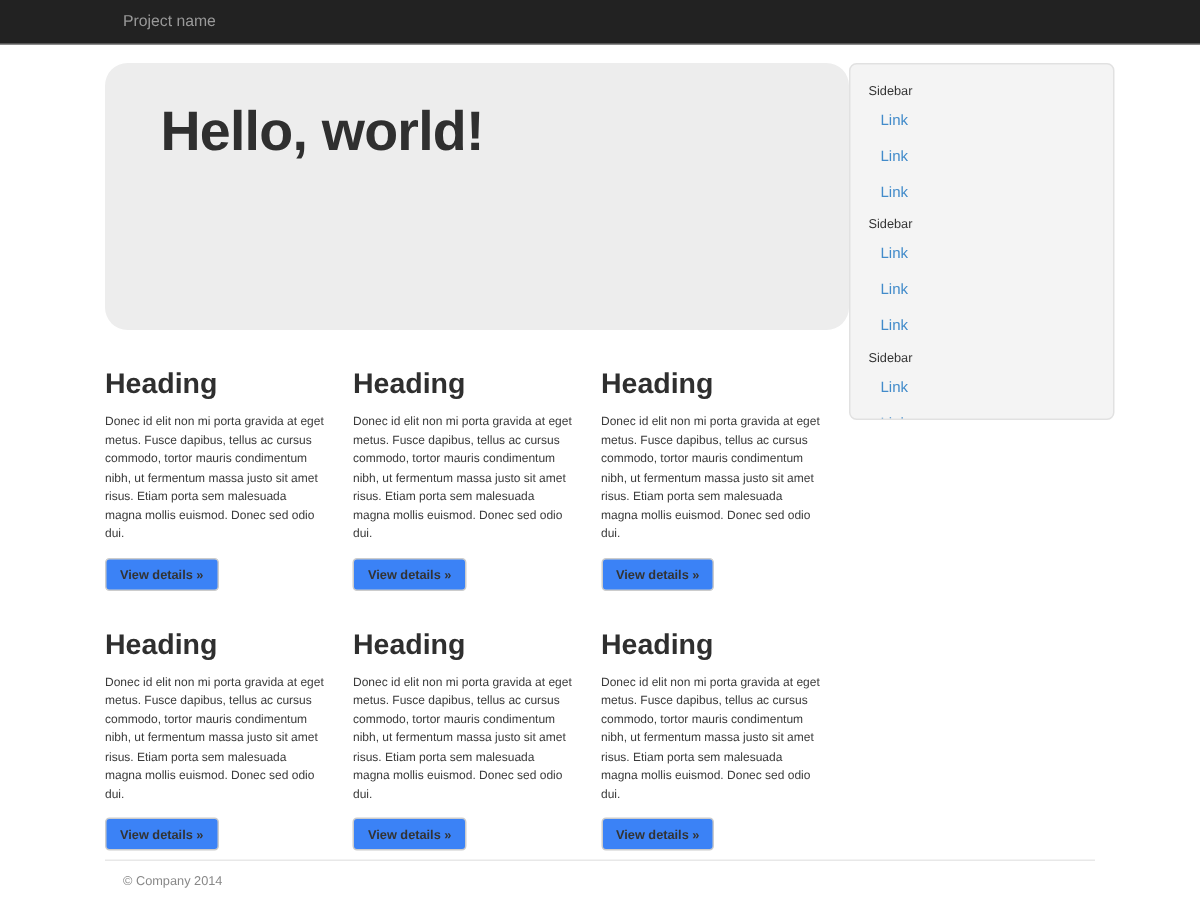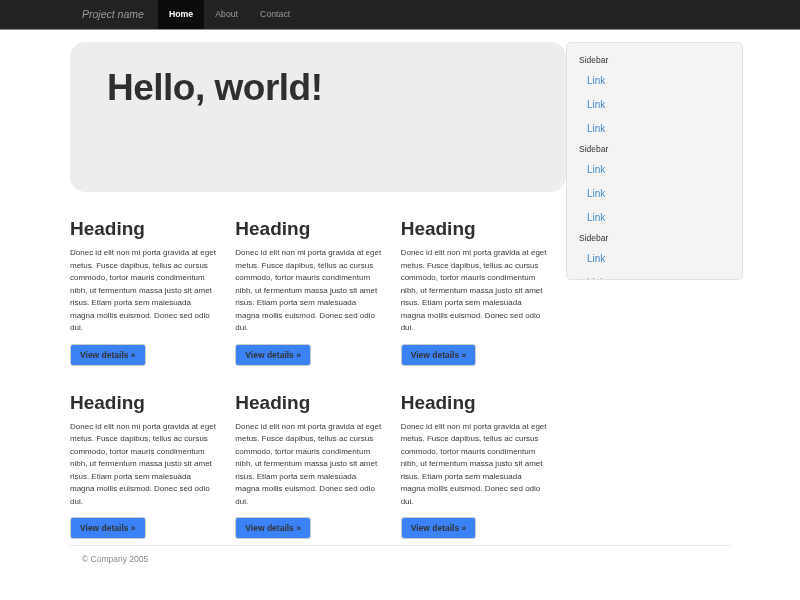--- a/index.html
+++ b/index.html
@@ -31,21 +31,21 @@
     border-bottom: 1px solid #8a8a8a;
   }
   .navbar-inner {
     width: 680px; margin: 0 auto; height: 100%;
     display: flex; align-items: stretch;
   }
   .brand {
     color: var(--navbar-text);
     font-size: 10.5px; line-height: 29px;
     padding: 0 14px 0 22px;
-    text-decoration: none; white-space: nowrap; font-style: italic;
+    text-decoration: none; white-space: nowrap;
   }
   .nav { display: flex; }
   .nav-item {
     color: var(--navbar-text);
     font-size: 8.75px; line-height: 29px;
     padding: 0 11px;
     text-decoration: none; white-space: nowrap;
   }
   .nav-item.active {
     background: var(--navbar-active-bg);
@@ -55,21 +55,21 @@
 
   
   .container { width: 680px; margin: 0 auto; padding: 12px 10px 0; }
   .main-flex { display: flex; justify-content: space-between; }
   .left-col { width: 496px; flex: none; }
 
   
   .jumbotron {
     background: var(--jumbotron-bg);
     border-radius: 15px;
-    height: 150px; width: 496px;
+    height: 178px; width: 496px;
     padding: 26px 30px 0 37px;
     overflow: hidden;
   }
   .jumbotron h1 {
     margin: 0;
     font-size: 37px; line-height: 1.1; font-weight: bold;
     color: var(--heading-text); letter-spacing: -0.5px;
   }
   .jumbotron p {
     margin: 11px 0 0 1px;
@@ -128,28 +128,20 @@
     padding: 8px 12px 10px;
   }
   footer p { margin: 0; font-size: 8.5px; color: var(--footer-text); }
 </style>
 </head>
 <body>
 
 <header class="navbar">
   <div class="navbar-inner">
     <a class="brand" href="#">Project name</a>
-    <nav class="nav" id="navbar-nav">
-
-        <a class="nav-item active" href="#">Home</a>
-
-        <a class="nav-item" href="#">About</a>
-
-        <a class="nav-item" href="#">Contact</a>
-      </nav>
   </div>
 </header>
 
 <div class="container">
   <div class="main-flex">
 
     <div class="left-col">
 
       <section class="jumbotron">
         <h1>Hello, world!</h1>
@@ -253,15 +245,15 @@
         <div class="sidebar-header">Sidebar</div>
 
         <a class="sidebar-link" href="#">Link</a>
 
         <a class="sidebar-link" href="#">Link</a>
       </aside>
 
   </div>
 
   <footer>
-    <p>© Company 2005</p>
+    <p>© Company 2014</p>
   </footer>
 </div>
 
 </body></html>

